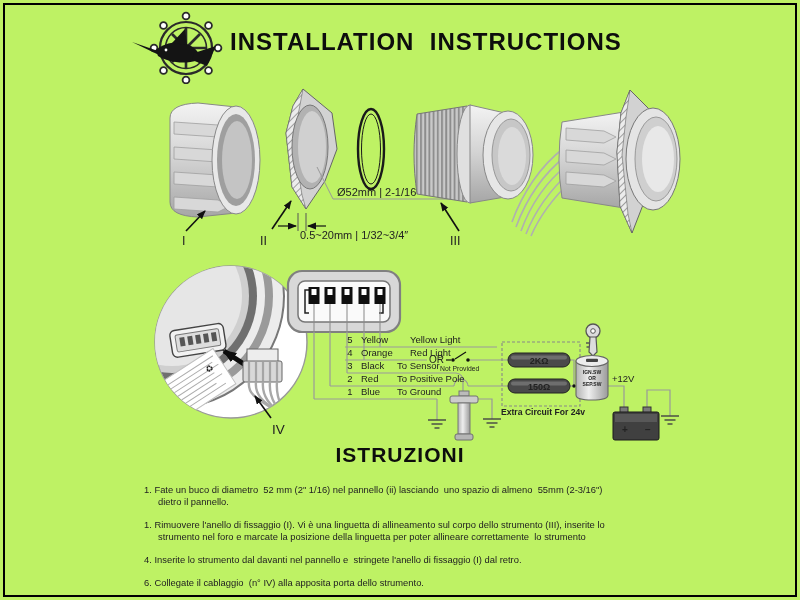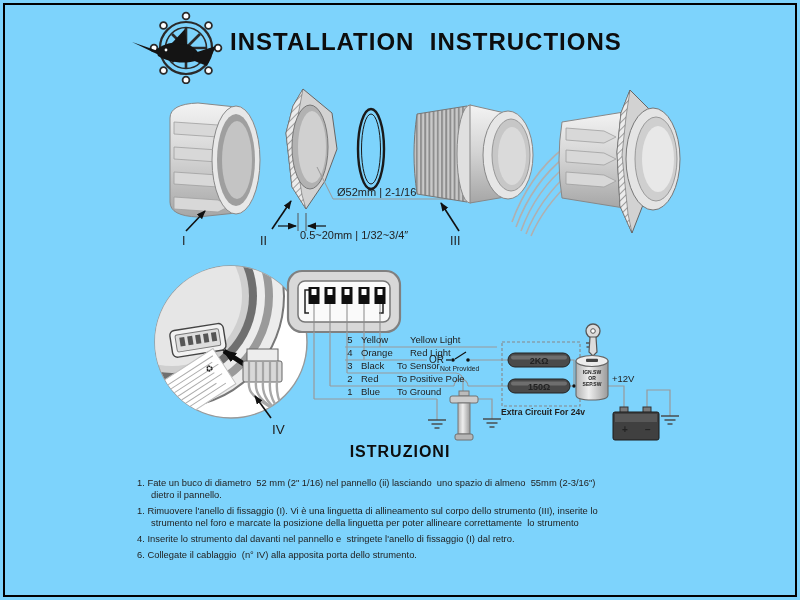--- a/index.html
+++ b/index.html
@@ -1,28 +1,28 @@
 <!DOCTYPE html>
 <html><head>
 <meta charset="utf-8">
 <style>
   html,body{margin:0;padding:0;background:#fff;}
-  .page{position:relative;width:800px;height:600px;background:#7dd3fc;overflow:hidden;
+  .page{position:relative;width:800px;height:600px;background:#bef264;overflow:hidden;
         font-family:"Liberation Sans",sans-serif;color:#1a1a1a;}
   .frame{position:absolute;inset:3px;border:2px solid #000;pointer-events:none;}
   .logo{position:absolute;left:128px;top:8px;width:96px;height:76px;}
   .title{position:absolute;left:230px;top:28px;font-size:24px;font-weight:bold;
          letter-spacing:1px;white-space:pre;color:#0d0d0d;}
   .canvas{position:absolute;left:0;top:0;width:800px;height:600px;}
   svg text{font-family:"Liberation Sans",sans-serif;fill:#222;}
   .istruzioni{position:absolute;left:0;top:443px;width:800px;text-align:center;
-              font-size:16px;font-weight:bold;letter-spacing:1px;color:#0d0d0d;}
+              font-size:21px;font-weight:bold;letter-spacing:1px;color:#0d0d0d;}
   .instr{position:absolute;left:133px;top:473px;width:550px;font-size:9.4px;
          line-height:1.27;color:#222;}
-  .instr-item{padding-left:14px;text-indent:-14px;white-space:pre-wrap;margin:4px;}
+  .instr-item{padding-left:14px;text-indent:-14px;white-space:pre-wrap;margin:11px;}
 </style>
 </head>
 <body>
 
 <div class="page">
   <div class="frame"></div>
 
   <svg class="logo" viewBox="0 0 96 76">
     <g stroke="#2a2a2a" fill="none">
       <circle cx="58" cy="40" r="26" stroke-width="2.2"></circle>

